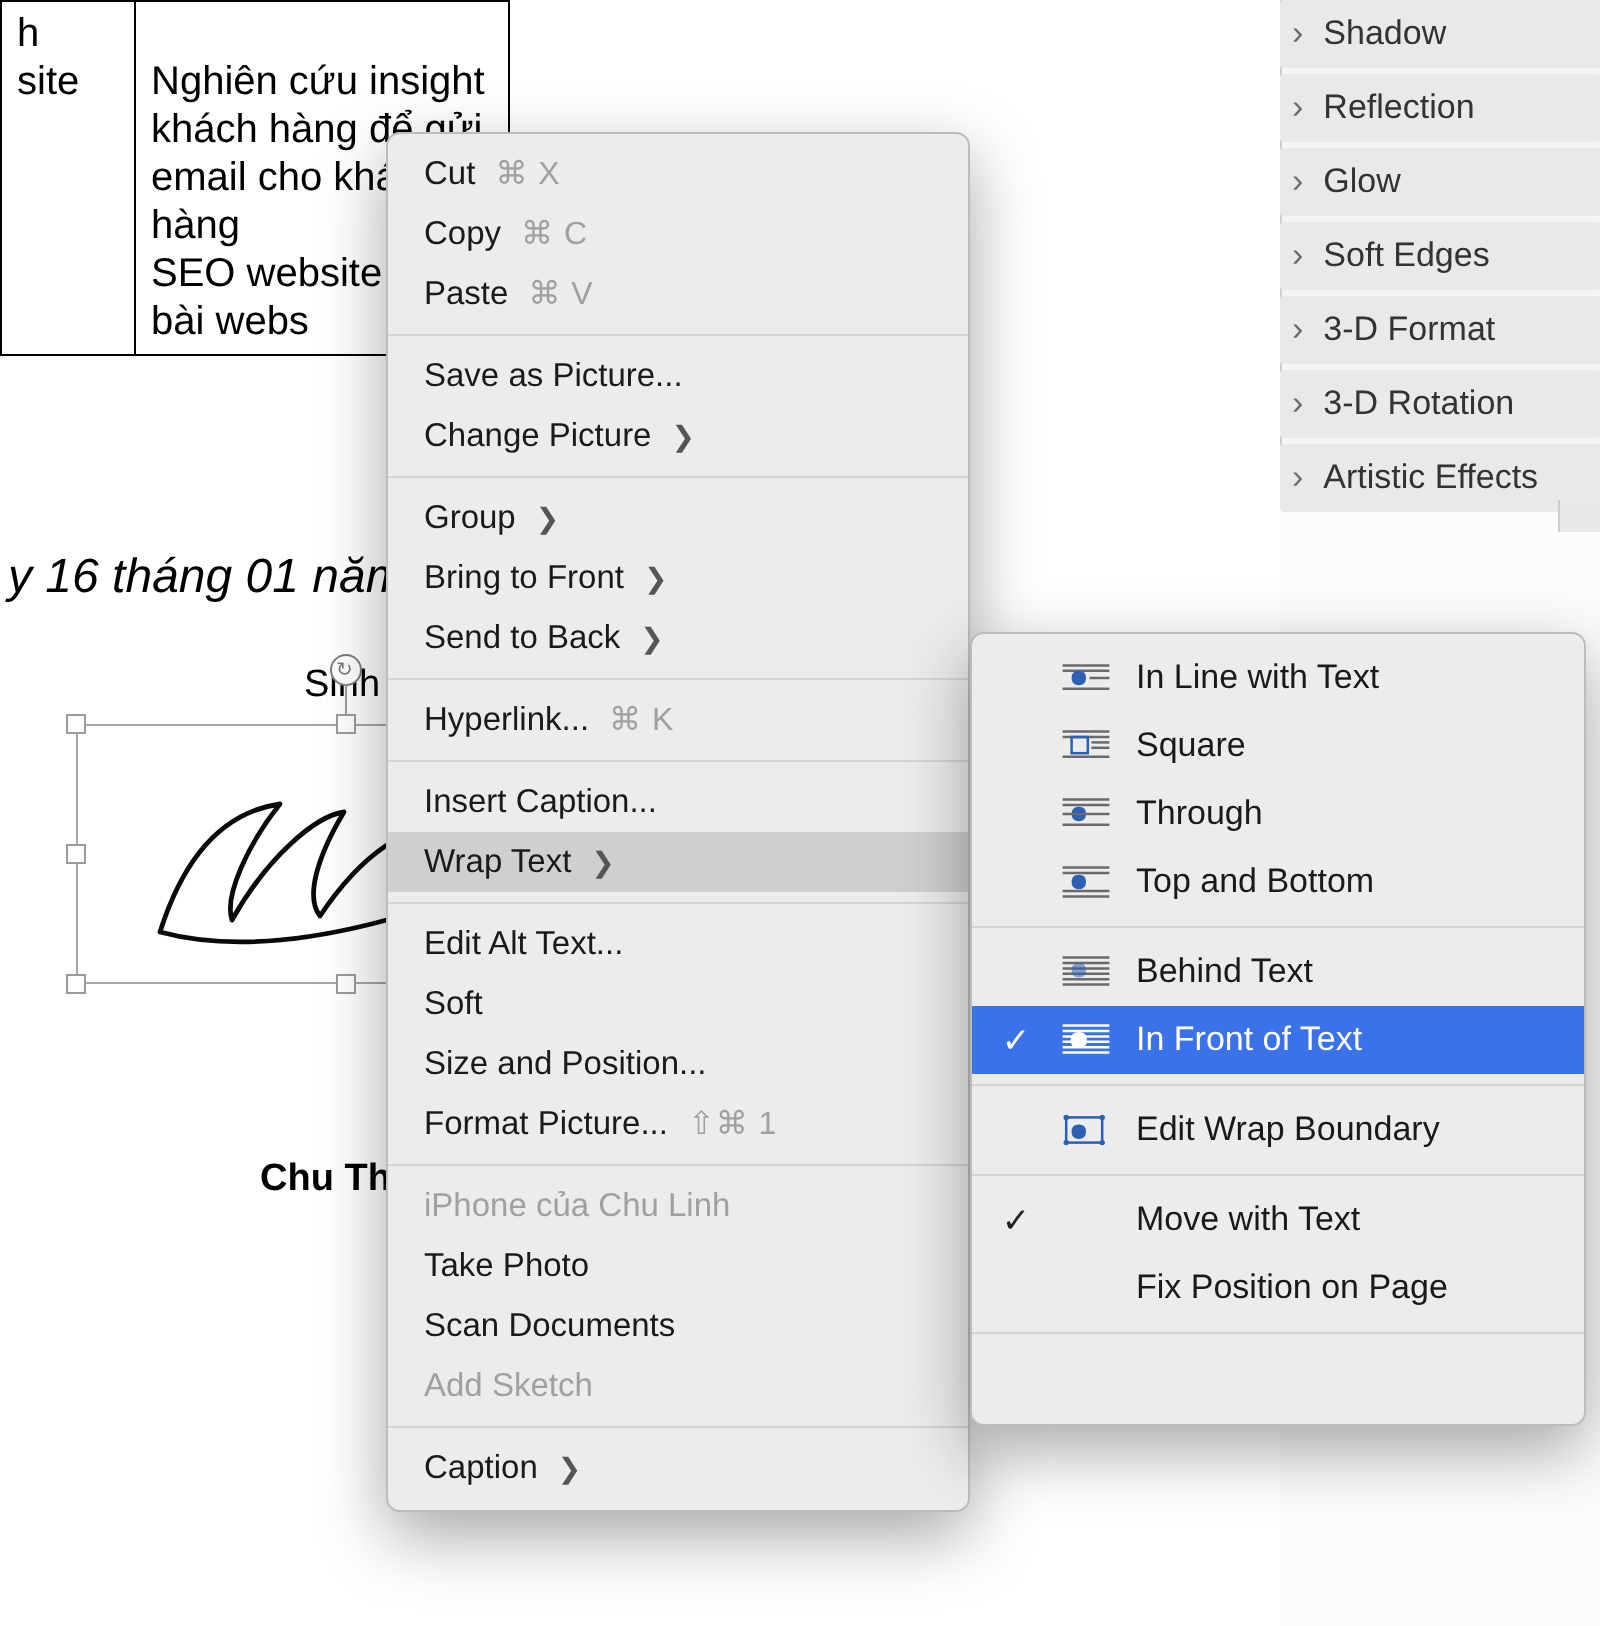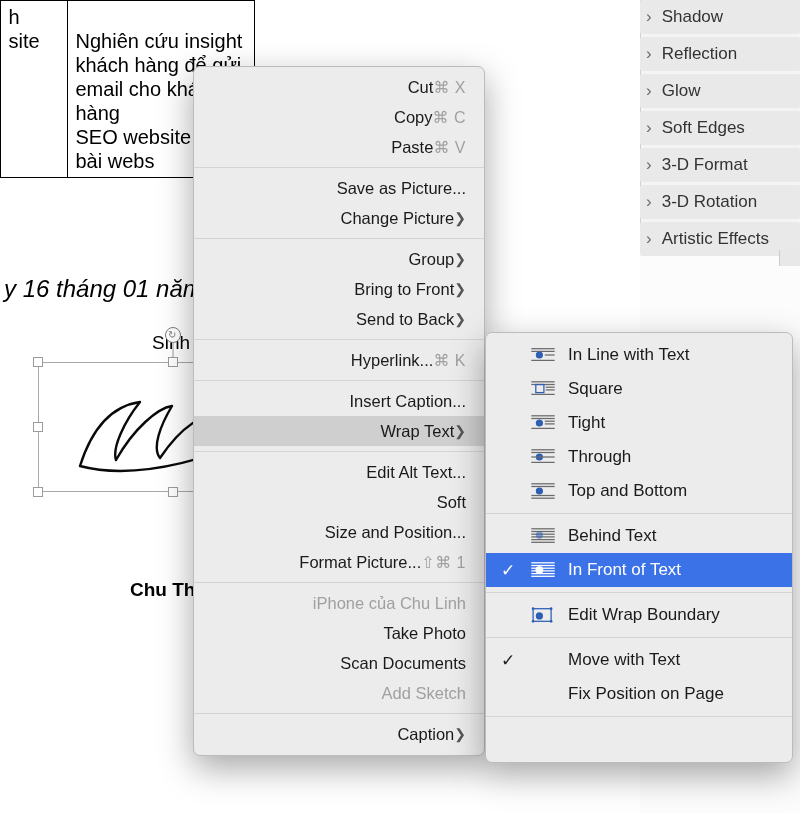--- a/index.html
+++ b/index.html
@@ -71,31 +71,31 @@
   .panel .shimcorner{position:absolute;right:0;bottom:-16px;width:20px;
     height:16px;background:#e8e8e8;border-left:1px solid #ccc;}
 
   
   .menu{position:absolute;left:193px;top:66px;width:290px;
     background:var(--menu-bg);border:1px solid var(--menu-border);
     border-radius:7px;box-shadow:0 12px 34px rgba(0,0,0,.35);
     padding:5px 0 6px;}
   .menu .mi{display:flex;align-items:center;height:30px;
     padding:0 18px 0 18px;font-size:16.5px;color:var(--menu-text);
-    justify-content:flex-end;}
+    justify-content:flex-start;gap:10px;}
   .menu .mi.hov{background:var(--menu-highlight-bg);}
   .menu .mi .lab{white-space:nowrap;}
   .menu .mi .sc{color:var(--menu-shortcut);font-size:16px;
     letter-spacing:.5px;}
   .menu .mi.disabled .lab{color:var(--menu-disabled);}
   .menu hr{border:none;border-top:1px solid #d4d4d4;margin:5px 0;}
   .menu .chev{color:#555;font-size:14px;}
 
   
-  .submenu{position:absolute;left:485px;top:332px;width:306px;
+  .submenu{position:absolute;left:485px;top:316px;width:306px;
     background:var(--menu-bg);border:1px solid var(--menu-border);
     border-radius:7px;box-shadow:0 12px 34px rgba(0,0,0,.35);
     padding:5px 0 6px;}
   .submenu .mi{display:flex;align-items:center;height:34px;
     padding:0 16px 0 12px;font-size:17px;color:var(--menu-text);gap:10px;}
   .submenu .mi .check{width:20px;text-align:center;color:#222;}
   .submenu .mi.sel{background:var(--submenu-select);color:#fff;}
   .submenu .mi.sel .check{color:#fff;}
   .submenu .ic{width:30px;height:22px;display:flex;align-items:center;
     justify-content:center;}
@@ -317,34 +317,20 @@
         </span>
         <span class="lab">Square</span>
       </div>
       <div class="mi">
         <span class="check"></span>
         <span class="ic">
           <svg class="wic" viewBox="0 0 28 20">
             <line x1="1" y1="2" x2="27" y2="2" stroke="#6a6a6a" stroke-width="1.4"></line>
             <line x1="1" y1="5" x2="27" y2="5" stroke="#6a6a6a" stroke-width="1.4"></line>
             <path d="M10 6 q4 0 4 4 q0 4 -4 4 q-4 0 -4 -4 q0 -4 4 -4" fill="#2d5fb5"></path>
-            <line x1="16" y1="8" x2="27" y2="8" stroke="#6a6a6a" stroke-width="1.4"></line>
-            <line x1="16" y1="11" x2="27" y2="11" stroke="#6a6a6a" stroke-width="1.4"></line>
-            <line x1="1" y1="16" x2="27" y2="16" stroke="#6a6a6a" stroke-width="1.4"></line>
-          </svg>
-        </span>
-        <span class="lab">Tight</span>
-      </div>
-      <div class="mi">
-        <span class="check"></span>
-        <span class="ic">
-          <svg class="wic" viewBox="0 0 28 20">
-            <line x1="1" y1="2" x2="27" y2="2" stroke="#6a6a6a" stroke-width="1.4"></line>
-            <line x1="1" y1="5" x2="27" y2="5" stroke="#6a6a6a" stroke-width="1.4"></line>
-            <path d="M10 6 q4 0 4 4 q0 4 -4 4 q-4 0 -4 -4 q0 -4 4 -4" fill="#2d5fb5"></path>
             <line x1="1" y1="10" x2="27" y2="10" stroke="#6a6a6a" stroke-width="1.4"></line>
             <line x1="1" y1="16" x2="27" y2="16" stroke="#6a6a6a" stroke-width="1.4"></line>
           </svg>
         </span>
         <span class="lab">Through</span>
       </div>
       <div class="mi">
         <span class="check"></span>
         <span class="ic">
           <svg class="wic" viewBox="0 0 28 20">

